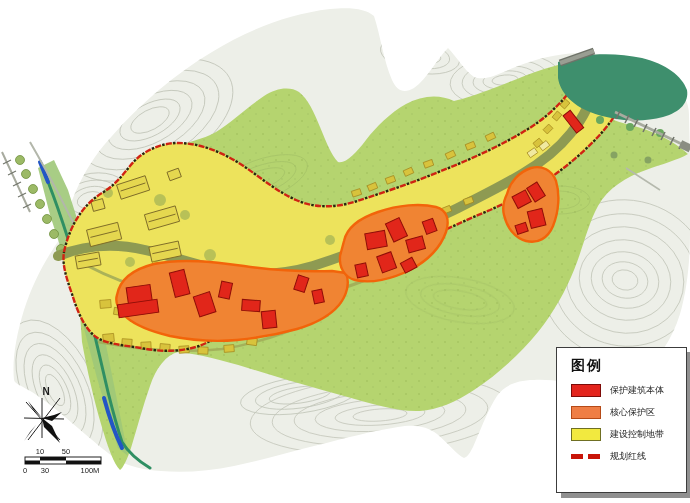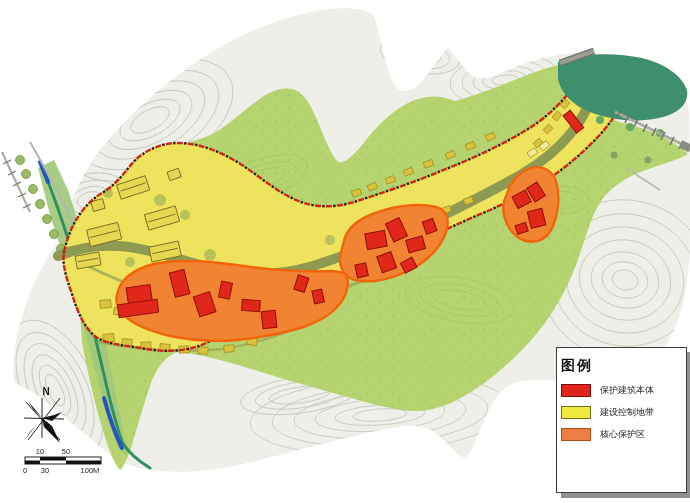--- a/index.html
+++ b/index.html
@@ -2,21 +2,21 @@
 <html><head>
 <meta charset="utf-8">
 <style>
   html,body{margin:0;padding:0;background:#ffffff;}
   #stage{position:relative;width:690px;height:503px;background:#ffffff;overflow:hidden;
          font-family:"Liberation Sans",sans-serif;}
   svg{position:absolute;left:0;top:0;}
   svg text{font-family:"Liberation Sans",sans-serif;fill:#1a1a1a;}
   .legend{position:absolute;left:556px;top:347px;width:131px;height:146px;box-sizing:border-box;
           background:#ffffff;border:1px solid #3c3c3c;box-shadow:5px 5px 0 rgba(125,125,125,.85);
-          padding:9px 0 0 4px;}
+          padding:9px 0 0 14px;}
   .legend-title{font-size:14px;font-weight:bold;letter-spacing:2px;color:#111;}
   .legend-row{display:flex;align-items:center;margin-top:9px;}
   .swatch{width:30px;height:13px;border:1px solid #444;box-sizing:border-box;flex:0 0 auto;}
   .legend-label{font-size:9px;color:#222;margin-left:9px;white-space:nowrap;}
   .dash-row{width:30px;display:flex;align-items:center;gap:5px;flex:0 0 auto;}
   .dash{width:12px;height:5px;background:#c81408;}
 </style>
 </head>
 <body>
 
@@ -318,21 +318,28 @@
   </g>
 </svg>
 
 <div class="legend">
   <div class="legend-title">图例</div>
   <div class="legend-row">
     <div class="swatch" style="background-color: rgb(227, 36, 29); border-color: rgb(125, 11, 8);"></div>
     <span class="legend-label">保护建筑本体</span>
   </div>
   <div class="legend-row">
+    <div class="swatch" style="background-color: rgb(239, 126, 69); border-color: rgb(181, 74, 23);"></div>
+    <span class="legend-label">核心保护区</span>
+  </div>
+  <div class="legend-row">
     <div class="swatch" style="background-color: rgb(242, 233, 63); border-color: rgb(111, 111, 35);"></div>
     <span class="legend-label">建设控制地带</span>
   </div>
   <div class="legend-row">
-    <div class="swatch" style="background-color: rgb(239, 126, 69); border-color: rgb(181, 74, 23);"></div>
-    <span class="legend-label">核心保护区</span>
+    <div class="dash-row">
+      <div class="dash" style="background-color: rgb(200, 20, 8);"></div>
+      <div class="dash" style="background-color: rgb(200, 20, 8);"></div>
+    </div>
+    <span class="legend-label">规划红线</span>
   </div>
 </div>
 </div>
 
 </body></html>

